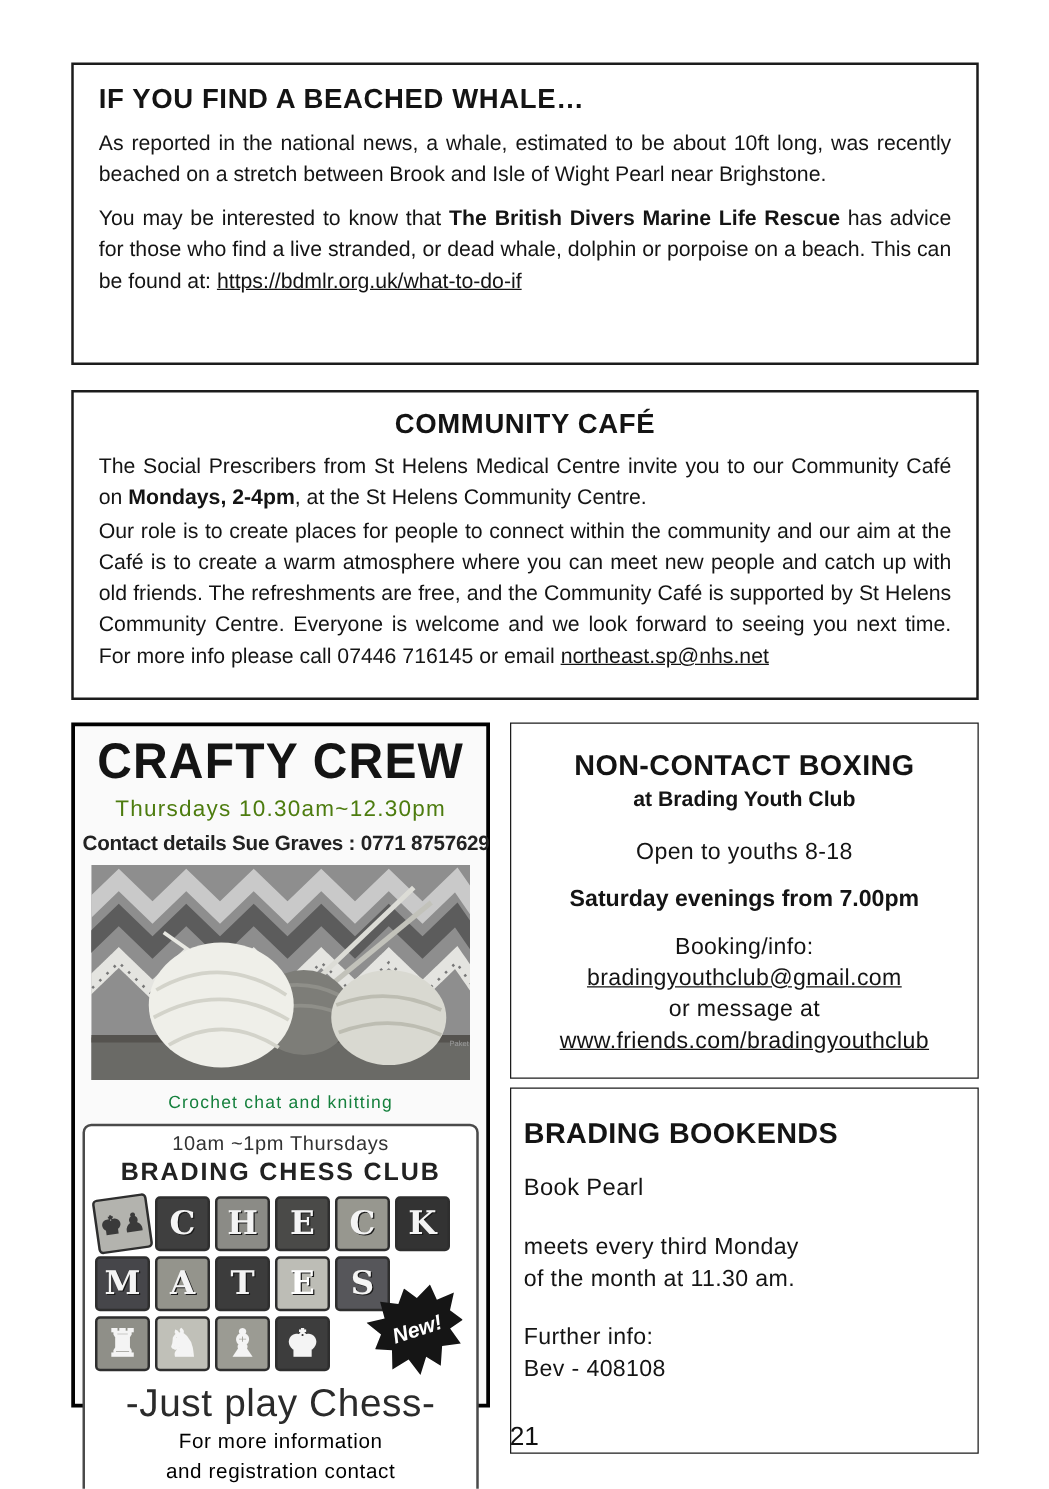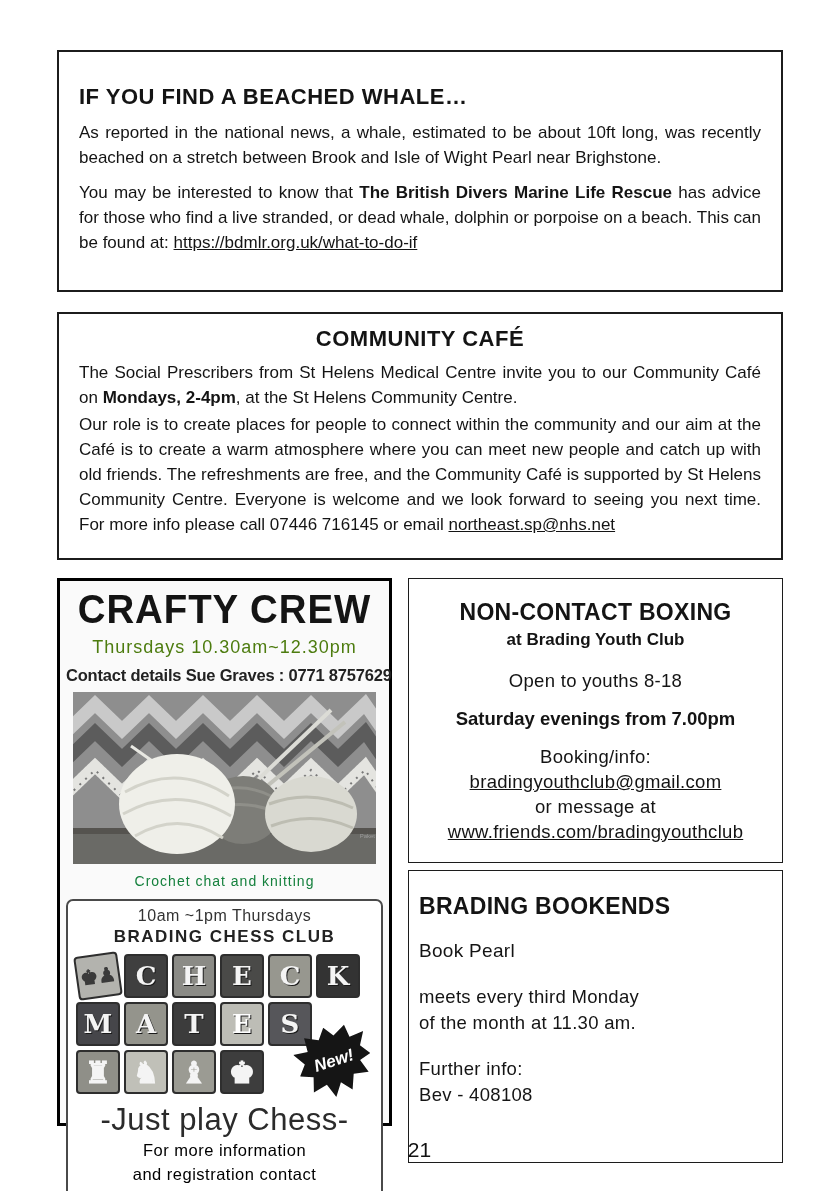--- a/index.html
+++ b/index.html
@@ -3,41 +3,41 @@
 <meta charset="utf-8">
 <style>
   html,body{margin:0;padding:0;}
   body{
     width:839px;height:1191px;position:relative;background:#ffffff;
     font-family:"Liberation Sans",sans-serif;color:#141414;overflow:hidden;
   }
   .box{position:absolute;background:#fff;border:2px solid #1c1c1c;box-sizing:border-box;}
   
   #whale-box{left:57px;top:50px;width:726px;height:242px;padding:12px 20px 10px 20px;}
-  #whale-box h2{margin:20px 0 10px 0;font-size:22px;letter-spacing:.5px;font-weight:800;}
+  #whale-box h2{margin:2px 0 10px 0;font-size:22px;letter-spacing:.5px;font-weight:800;}
   .body-par{font-size:17px;line-height:25px;text-align:justify;margin:0 0 10px 0;}
   .bold{font-weight:700;}
   .doc-link{color:#141414;text-decoration:underline;}
   
   #cafe-box{left:57px;top:312px;width:726px;height:248px;padding:8px 20px 10px 20px;}
   #cafe-box h2{margin:4px 0 8px 0;font-size:22px;font-weight:800;text-align:center;letter-spacing:.5px;}
   #cafe-box .body-par{margin-bottom:2px;}
   
   #crafty-flyer{left:57px;top:578px;width:335px;height:548px;border:3px solid #000;background:#fafafa;padding:4px 6px;}
   #crafty-title{font-size:40px;font-weight:800;letter-spacing:1px;text-align:center;white-space:nowrap;
     transform:scaleX(.96);line-height:44px;margin-top:2px;}
   #crafty-schedule{font-size:18px;color:#4d7c0f;text-align:center;letter-spacing:1px;margin-top:6px;}
   #crafty-contact{font-size:16.5px;color:#222;font-weight:700;text-align:center;letter-spacing:-.2px;margin-top:8px;white-space:nowrap;}
   #yarn-photo{display:block;margin:7px auto 0 auto;}
   #crafty-caption{font-size:14px;color:#15803d;text-align:center;letter-spacing:1px;margin-top:9px;}
   #crafty-credit{position:absolute;right:14px;top:252px;font-size:6px;color:#9a9a9a;}
   
   #chess-box{margin-top:10px;border:2px solid #4a4a4a;border-radius:7px;background:#fff;padding:6px 8px 6px 8px;position:relative;}
   #chess-schedule{font-size:16px;color:#333;text-align:center;letter-spacing:.5px;}
-  #chess-name{font-size:17px;color:#222;font-weight:600;text-align:center;letter-spacing:1.5px;margin-top:2px;}
+  #chess-name{font-size:20px;color:#222;font-weight:600;text-align:center;letter-spacing:1.5px;margin-top:2px;}
   .tile-rows{margin-top:7px;position:relative;}
   .tile-row{display:flex;gap:4px;margin-bottom:4px;}
   .tile{width:44px;height:44px;border-radius:4px;border:2px solid #2e2e2e;box-sizing:border-box;
     display:flex;align-items:center;justify-content:center;
     font-family:"DejaVu Serif",serif;font-weight:700;font-size:26px;color:#f4f4f4;
     text-shadow:1px 1px 0 #1a1a1a;}
   .tile.piece{font-size:30px;text-shadow:none;}
   #new-badge{position:absolute;right:2px;bottom:-2px;width:74px;height:70px;background:#151515;color:#fff;
     display:flex;align-items:center;justify-content:center;font-style:italic;font-weight:700;font-size:17px;
     transform:rotate(-18deg);

